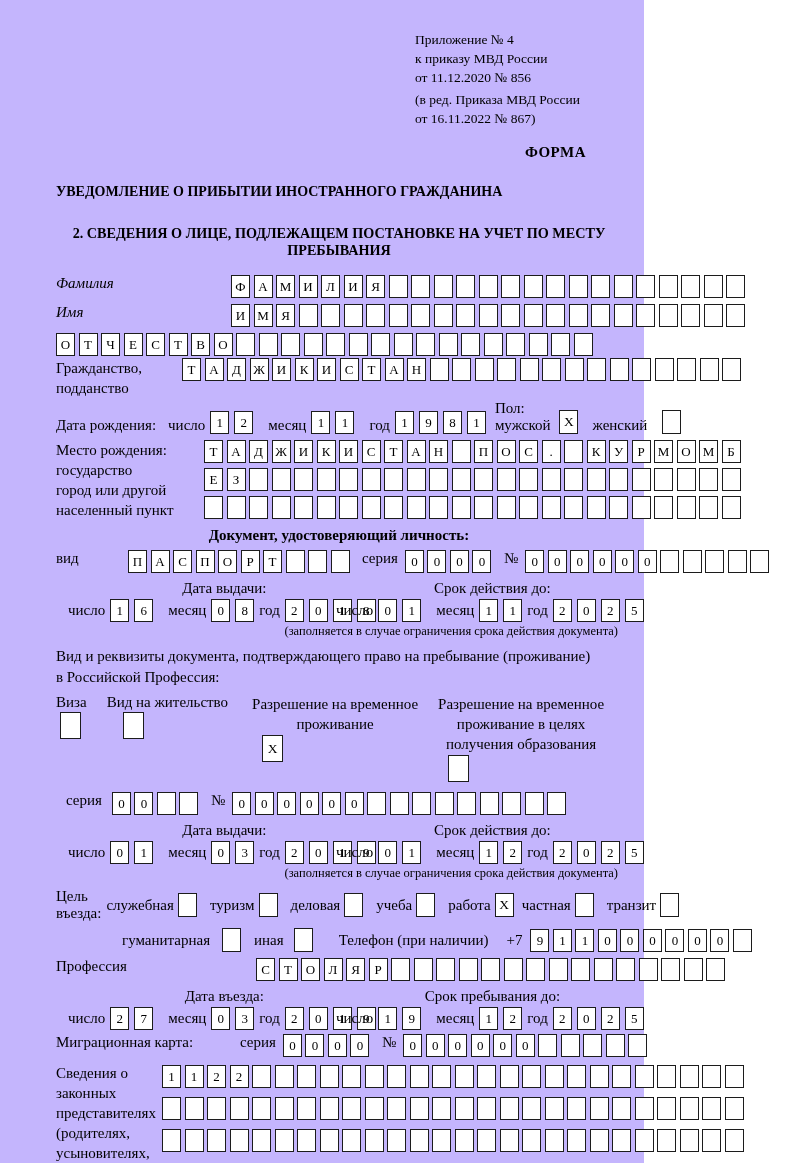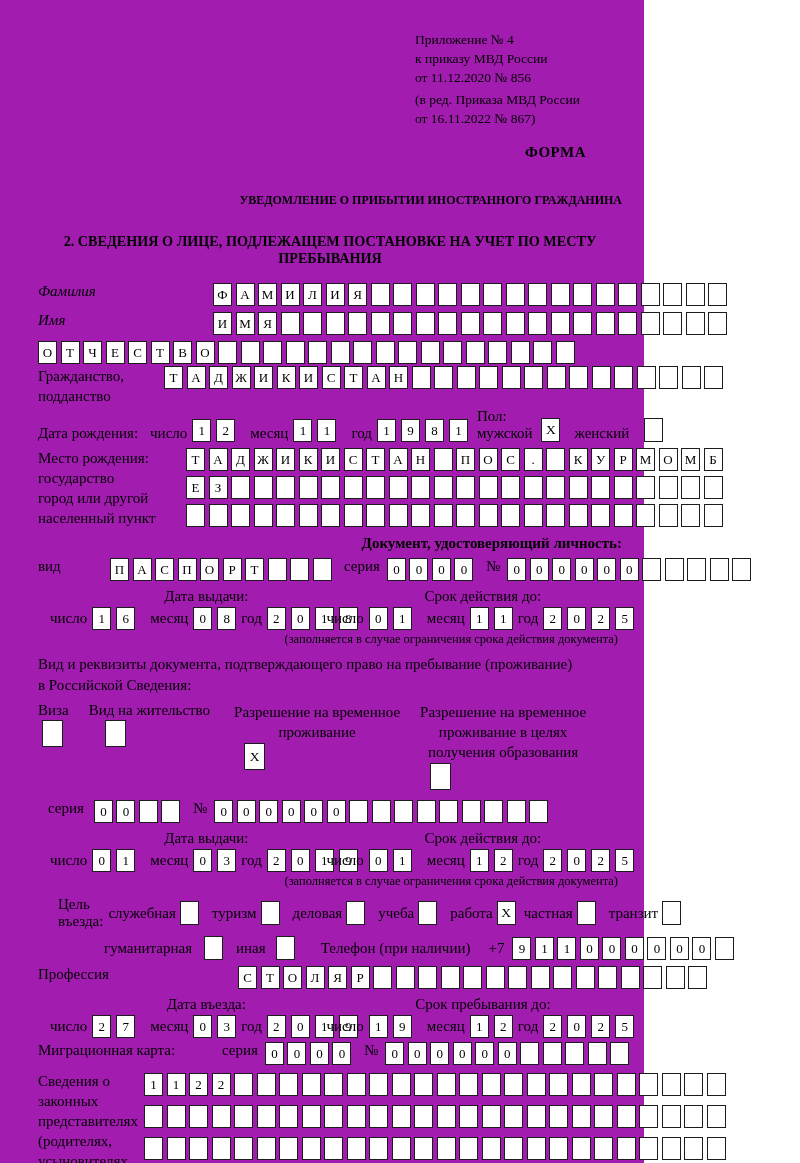--- a/index.html
+++ b/index.html
@@ -1,26 +1,26 @@
 <!DOCTYPE html>
 <html><head>
 <meta charset="utf-8">
 <style>
   html,body{margin:0;padding:0;background:#ffffff;}
   body{width:800px;height:1163px;overflow:hidden;color:#000;
        font-family:"Liberation Serif","DejaVu Serif",serif;font-size:15px;}
-  .page{box-sizing:border-box;width:644px;height:1163px;padding:30px 22px 8px 38px;background:#a21caf;}
+  .page{box-sizing:border-box;width:644px;height:1163px;padding:30px 22px 8px 56px;background:#c4b5fd;}
 
   
   .hdr{margin-left:auto;margin-right:12px;width:195px;font-size:13.5px;line-height:19px;}
   .hdr-sub{margin-top:3px;}
   .forma{font-weight:bold;text-align:right;margin:16px 36px 0 0;font-size:15px;letter-spacing:.5px;}
 
   
-  .title{margin-top:28px;text-align:right;font-weight:bold;font-size:12px;line-height:22px;}
+  .title{margin-top:20px;text-align:left;font-weight:bold;font-size:14px;line-height:22px;}
   .blank{display:inline-block;width:55px;height:13px;border-bottom:2.5px solid #333;margin-left:14px;}
   .sec1{margin-top:22px;text-align:center;font-weight:bold;font-size:14.2px;}
 
   .formbody{margin-top:16px;}
 
   
   .row{display:flex;align-items:flex-start;margin-bottom:6px;}
   .lbl{flex:none;}
   .w175{width:175px;font-style:italic;} .w150{width:148px;} .w126{width:126px;} .w200{width:200px;} .w160{width:158px;} .w105{width:106px;}
   .block{display:block;line-height:20px;}
@@ -44,33 +44,33 @@
   .datecol{flex:none;}
   .dleft{width:47%;padding-left:12px;box-sizing:border-box;}
   .dright{width:53%;padding-left:14px;box-sizing:border-box;}
   .dgwrap{display:inline-block;}
   .dg-head{text-align:center;line-height:18px;}
   .dg{display:flex;align-items:center;margin-top:2px;}
   .dglbl{margin-right:5px;}
   .dgap{margin-left:10px;}
   .dnote{font-size:12.5px;text-align:right;padding-right:4px;margin-top:2px;line-height:15px;}
 
-  .center-bold{text-align:right;font-weight:bold;margin:2px 0 6px 0;}
+  .center-bold{text-align:center;font-weight:bold;margin:2px 0 6px 0;}
   .mid-lbl{margin:0 7px 0 9px;flex:none;}
 
   .intro{line-height:21px;}
 
   
   .optrow{display:flex;align-items:flex-start;margin:6px 0 10px 0;}
   .opt{display:inline-flex;align-items:flex-start;margin-right:14px;flex-direction:column;}
   .opt-ml{display:inline-block;text-align:center;line-height:19px;}
   .opt .checkbox{margin-top:1px;}
 
   
-  .purp{flex-wrap:nowrap;margin-left:20px;}
+  .purp{flex-wrap:nowrap;}
   .p-lbl{margin-left:9px;flex:none;}
   .purp2{padding-left:66px;}
   .phone-lbl{margin-left:22px;flex:none;}
   .phone-prefix{margin:0 8px 0 18px;flex:none;}
 
   .rep-note{font-size:13px;padding-left:140px;margin-top:2px;}
   .stack-g .cells{display:flex;margin-bottom:9px;}
 </style>
 </head>
 <body>
@@ -417,21 +417,21 @@
                   <span class="cell">5</span>
                 </span>
             </div>
           </span>
         </div>
       </div>
       <div class="dnote">(заполняется в случае ограничения срока действия документа)</div>
     </div>
 
     <div class="intro">Вид и реквизиты документа, подтверждающего право на пребывание (проживание)</div>
-    <div class="intro">в Российской Сведения:</div>
+    <div class="intro">в Российской Профессия:</div>
 
     <div class="optrow">
       <span class="opt">
         <span>Виза</span>
         <span class="checkbox cb-lg"></span>
       </span>
       <span class="opt" style="margin-left:6px;">
         <span>Вид на жительство</span>
         <span class="checkbox cb-lg" style="margin-left:16px;"></span>
       </span>

